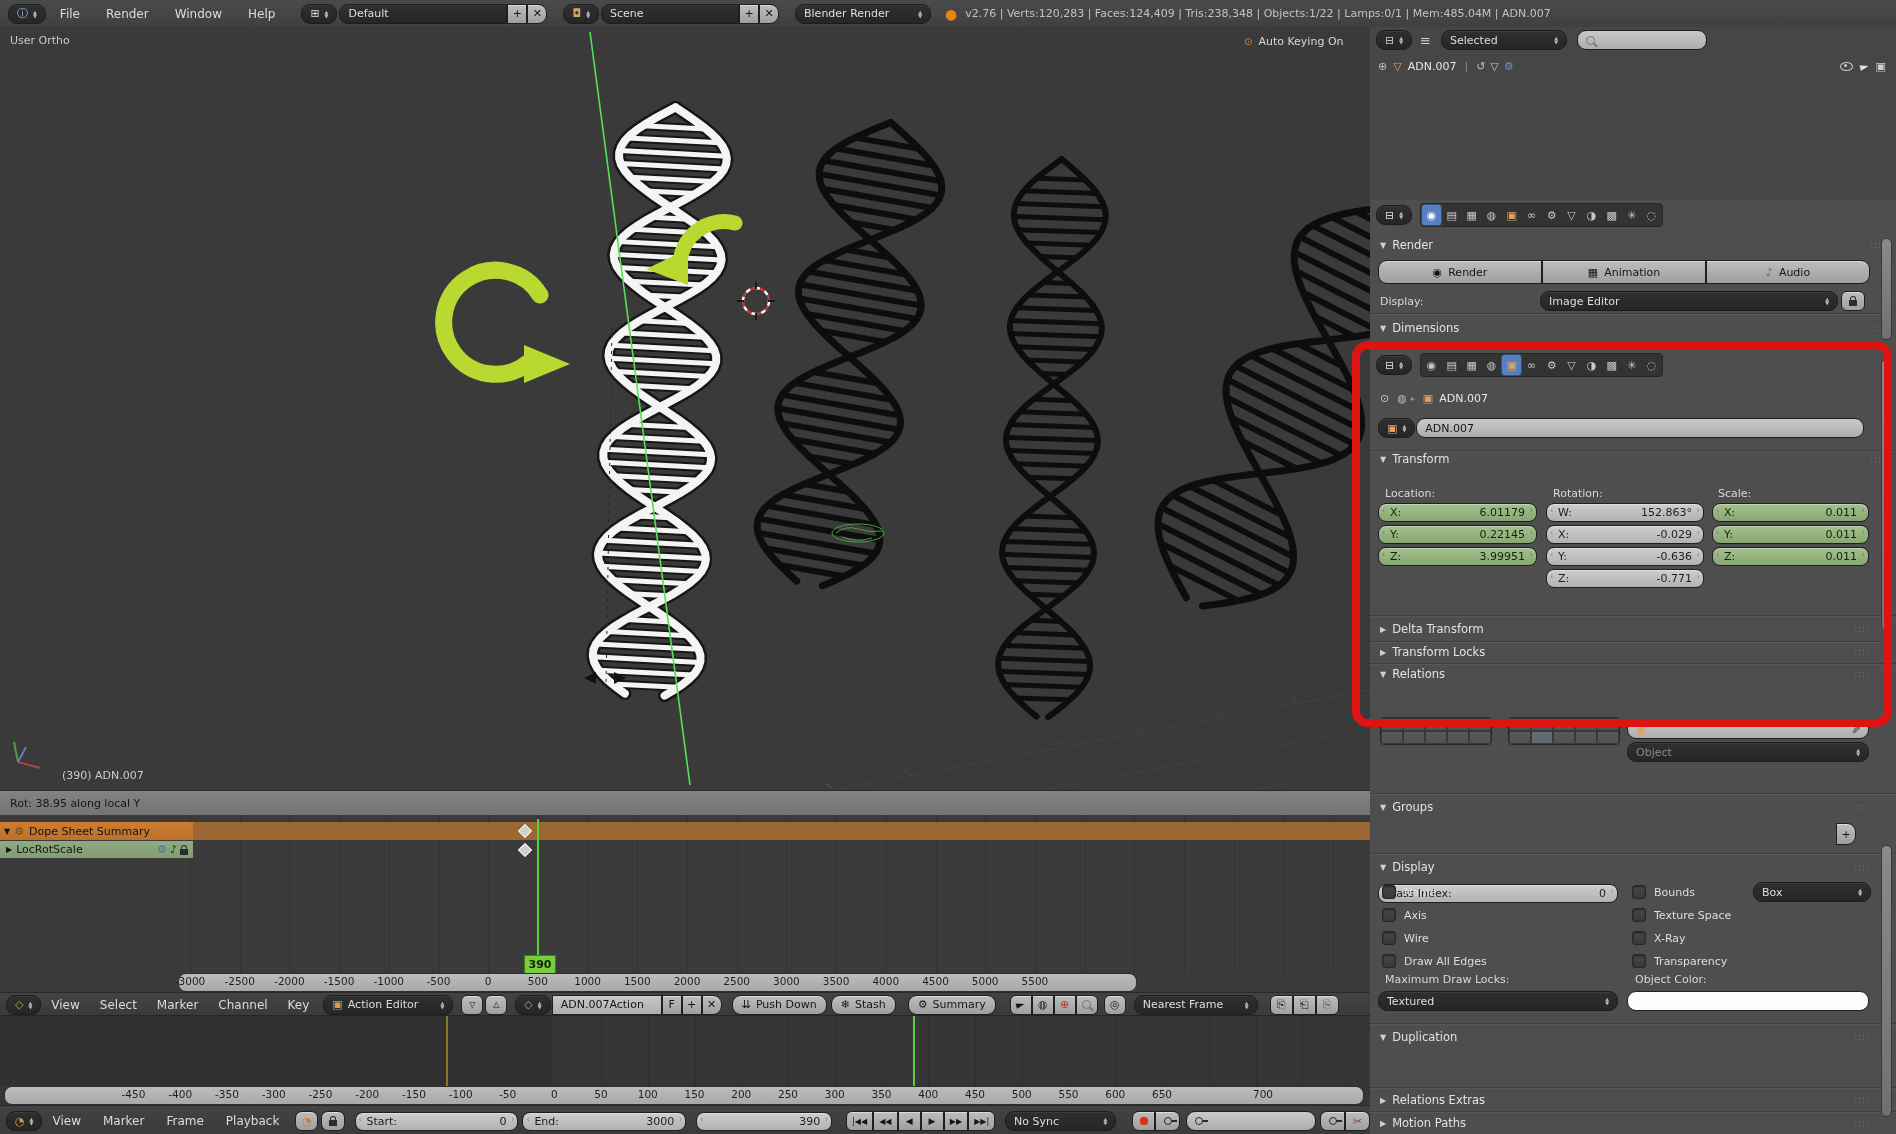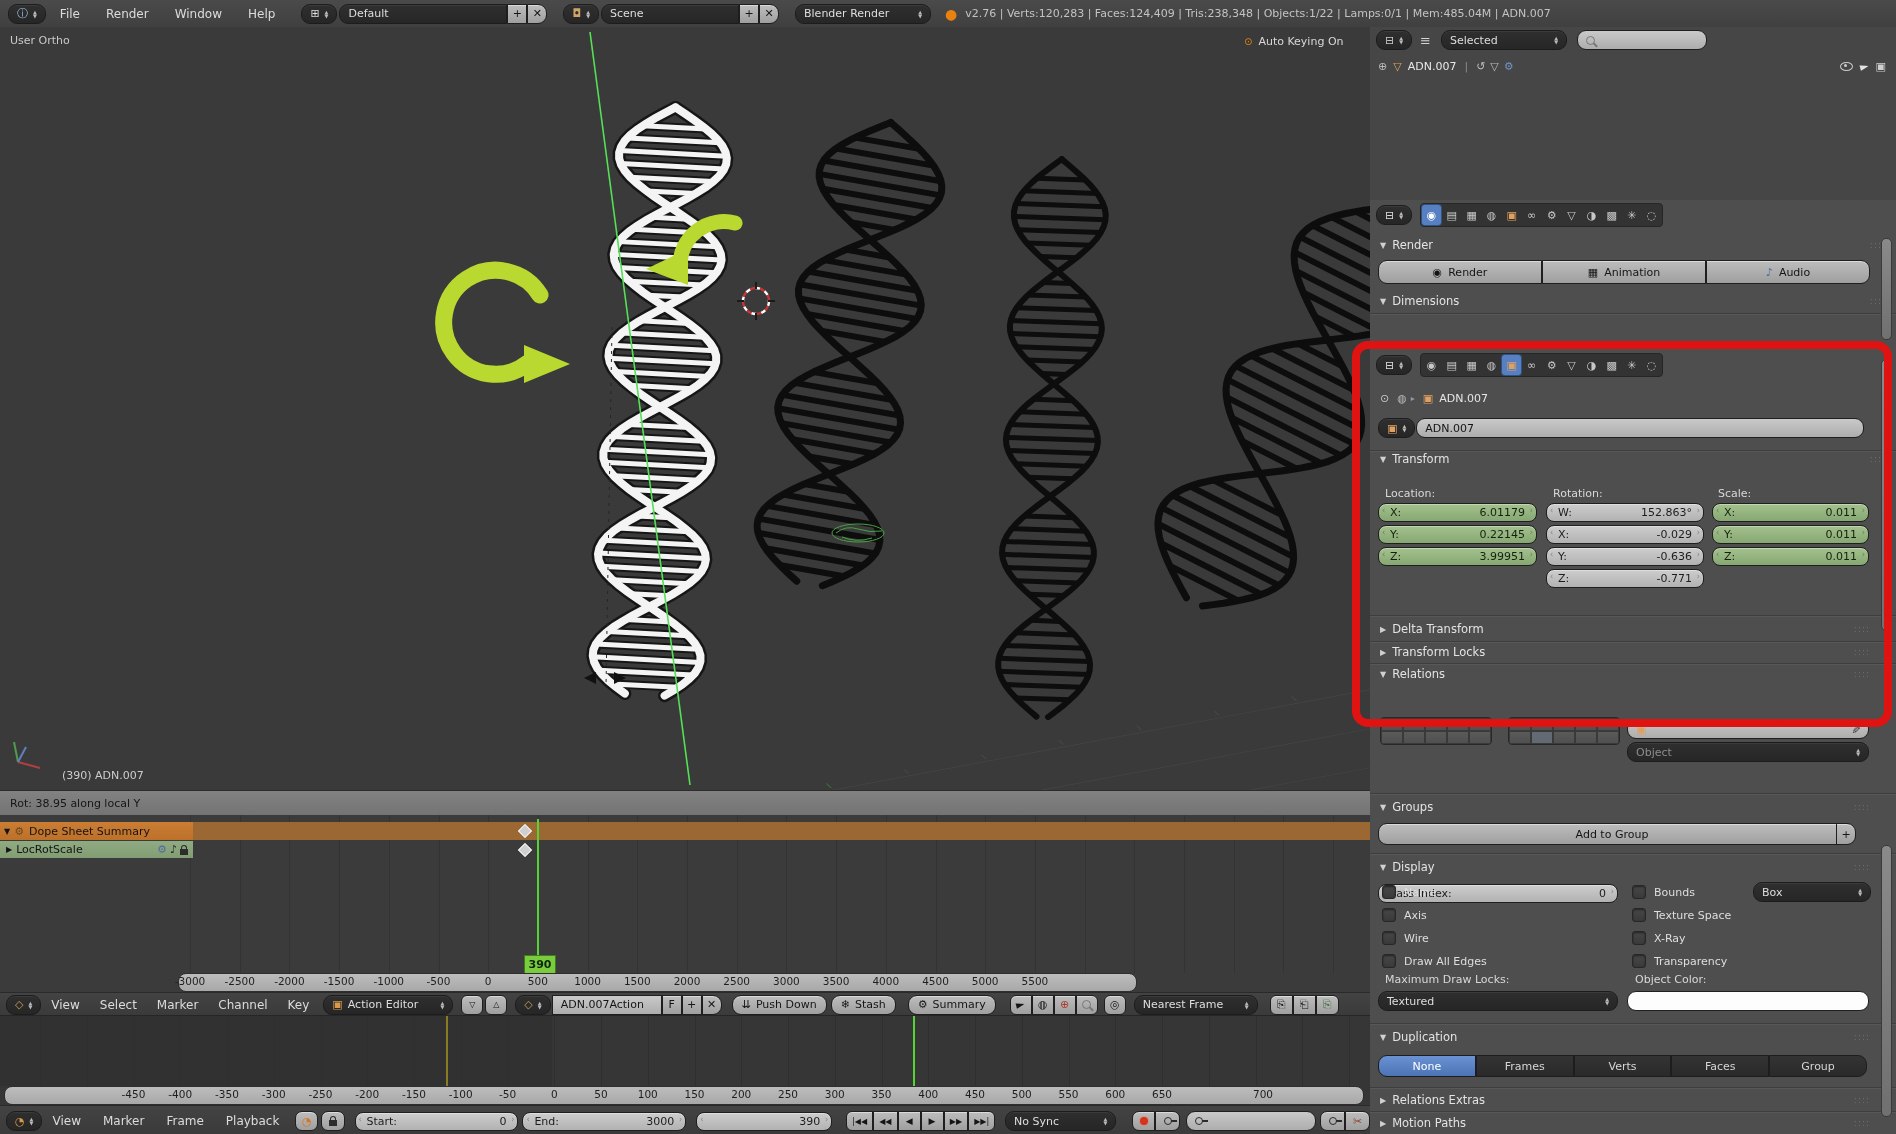--- a/index.html
+++ b/index.html
@@ -707,20 +707,30 @@
       </div>
       <div class="lbtn" style="flex:1;border-radius:0;height:22px;">
         <span style="margin-right:6px;">▦</span>
           <span>Animation</span>
       </div>
       <div class="lbtn" style="flex:1;border-radius:0 9px 9px 0;height:22px;">
         <span style="margin-right:6px;color:#4a6ea0;">♪</span>
           <span>Audio</span>
       </div>
     </div>
+    <div class="row" style="margin:7px 0 0 10px;">
+      <span style="width:160px;">Display:</span>
+      <div class="pill" style="width:280px;">
+        <span>Image Editor</span>
+          <span class="updn"></span>
+      </div>
+      <div class="lbtn" style="width:14px;padding:0 4px;margin-left:3px;border-radius:6px;">
+          <span class="lock"></span>
+        </div>
+    </div>
     <div class="panelsep" style="top:113px;"></div>
     <div class="phdr" style="margin:10px 10px 0 10px;">
       <span class="tri">▼</span>
         <span>Dimensions</span>
         <span class="dots"></span>
     </div>
     <div class="scroll" style="right:4px;top:38px;height:100px;"></div>
   </div>
 
   <div class="abs" style="left:0;top:318px;width:526px;height:789px;background:#4e4e4e;">
@@ -872,23 +882,20 @@
     <div class="num gray abs" style="left:8px;top:418px;width:216px;">
       <span>Pass Index:</span>
         <span>0</span>
     </div>
     <div class="panelsep" style="top:448px;"></div>
     <div class="phdr abs" style="left:10px;top:455px;width:490px;">
       <span class="tri">▼</span>
         <span>Groups</span>
         <span class="dots"></span>
     </div>
-    <div class="lbtn abs" style="left:8px;top:478px;width:448px;height:20px;border-radius:9px 0 0 9px;">
-      <span>Add to Group</span>
-    </div>
     <div class="lbtn abs" style="left:466px;top:478px;width:18px;height:20px;padding:0;border-radius:0 9px 9px 0;">
       <span>+</span>
     </div>
     <div class="panelsep" style="top:508px;"></div>
     <div class="phdr abs" style="left:10px;top:515px;width:490px;">
       <span class="tri">▼</span>
         <span>Display</span>
         <span class="dots"></span>
     </div>
 
@@ -938,37 +945,20 @@
       <span>Textured</span>
         <span class="updn"></span>
     </div>
     <div class="abs" style="left:257px;top:646px;width:240px;height:18px;background:#fdfdfd;border:1px solid #1f1f1f;border-radius:9px;"></div>
     <div class="panelsep" style="top:678px;"></div>
     <div class="phdr abs" style="left:10px;top:685px;width:490px;">
       <span class="tri">▼</span>
         <span>Duplication</span>
         <span class="dots"></span>
     </div>
-    <div class="abs row" style="left:8px;top:710px;width:489px;">
-      <div class="seg active" style="border-radius:9px 0 0 9px;">
-          <span>None</span>
-        </div>
-      <div class="seg">
-          <span>Frames</span>
-        </div>
-      <div class="seg">
-          <span>Verts</span>
-        </div>
-      <div class="seg">
-          <span>Faces</span>
-        </div>
-      <div class="seg" style="border-radius:0 9px 9px 0;">
-          <span>Group</span>
-        </div>
-    </div>
     <div class="panelsep" style="top:742px;"></div>
     <div class="phdr abs" style="left:10px;top:748px;width:490px;">
       <span class="tri">▶</span>
         <span>Relations Extras</span>
         <span class="dots"></span>
     </div>
     <div class="panelsep" style="top:766px;"></div>
     <div class="phdr abs" style="left:10px;top:771px;width:490px;">
       <span class="tri">▶</span>
         <span>Motion Paths</span>

